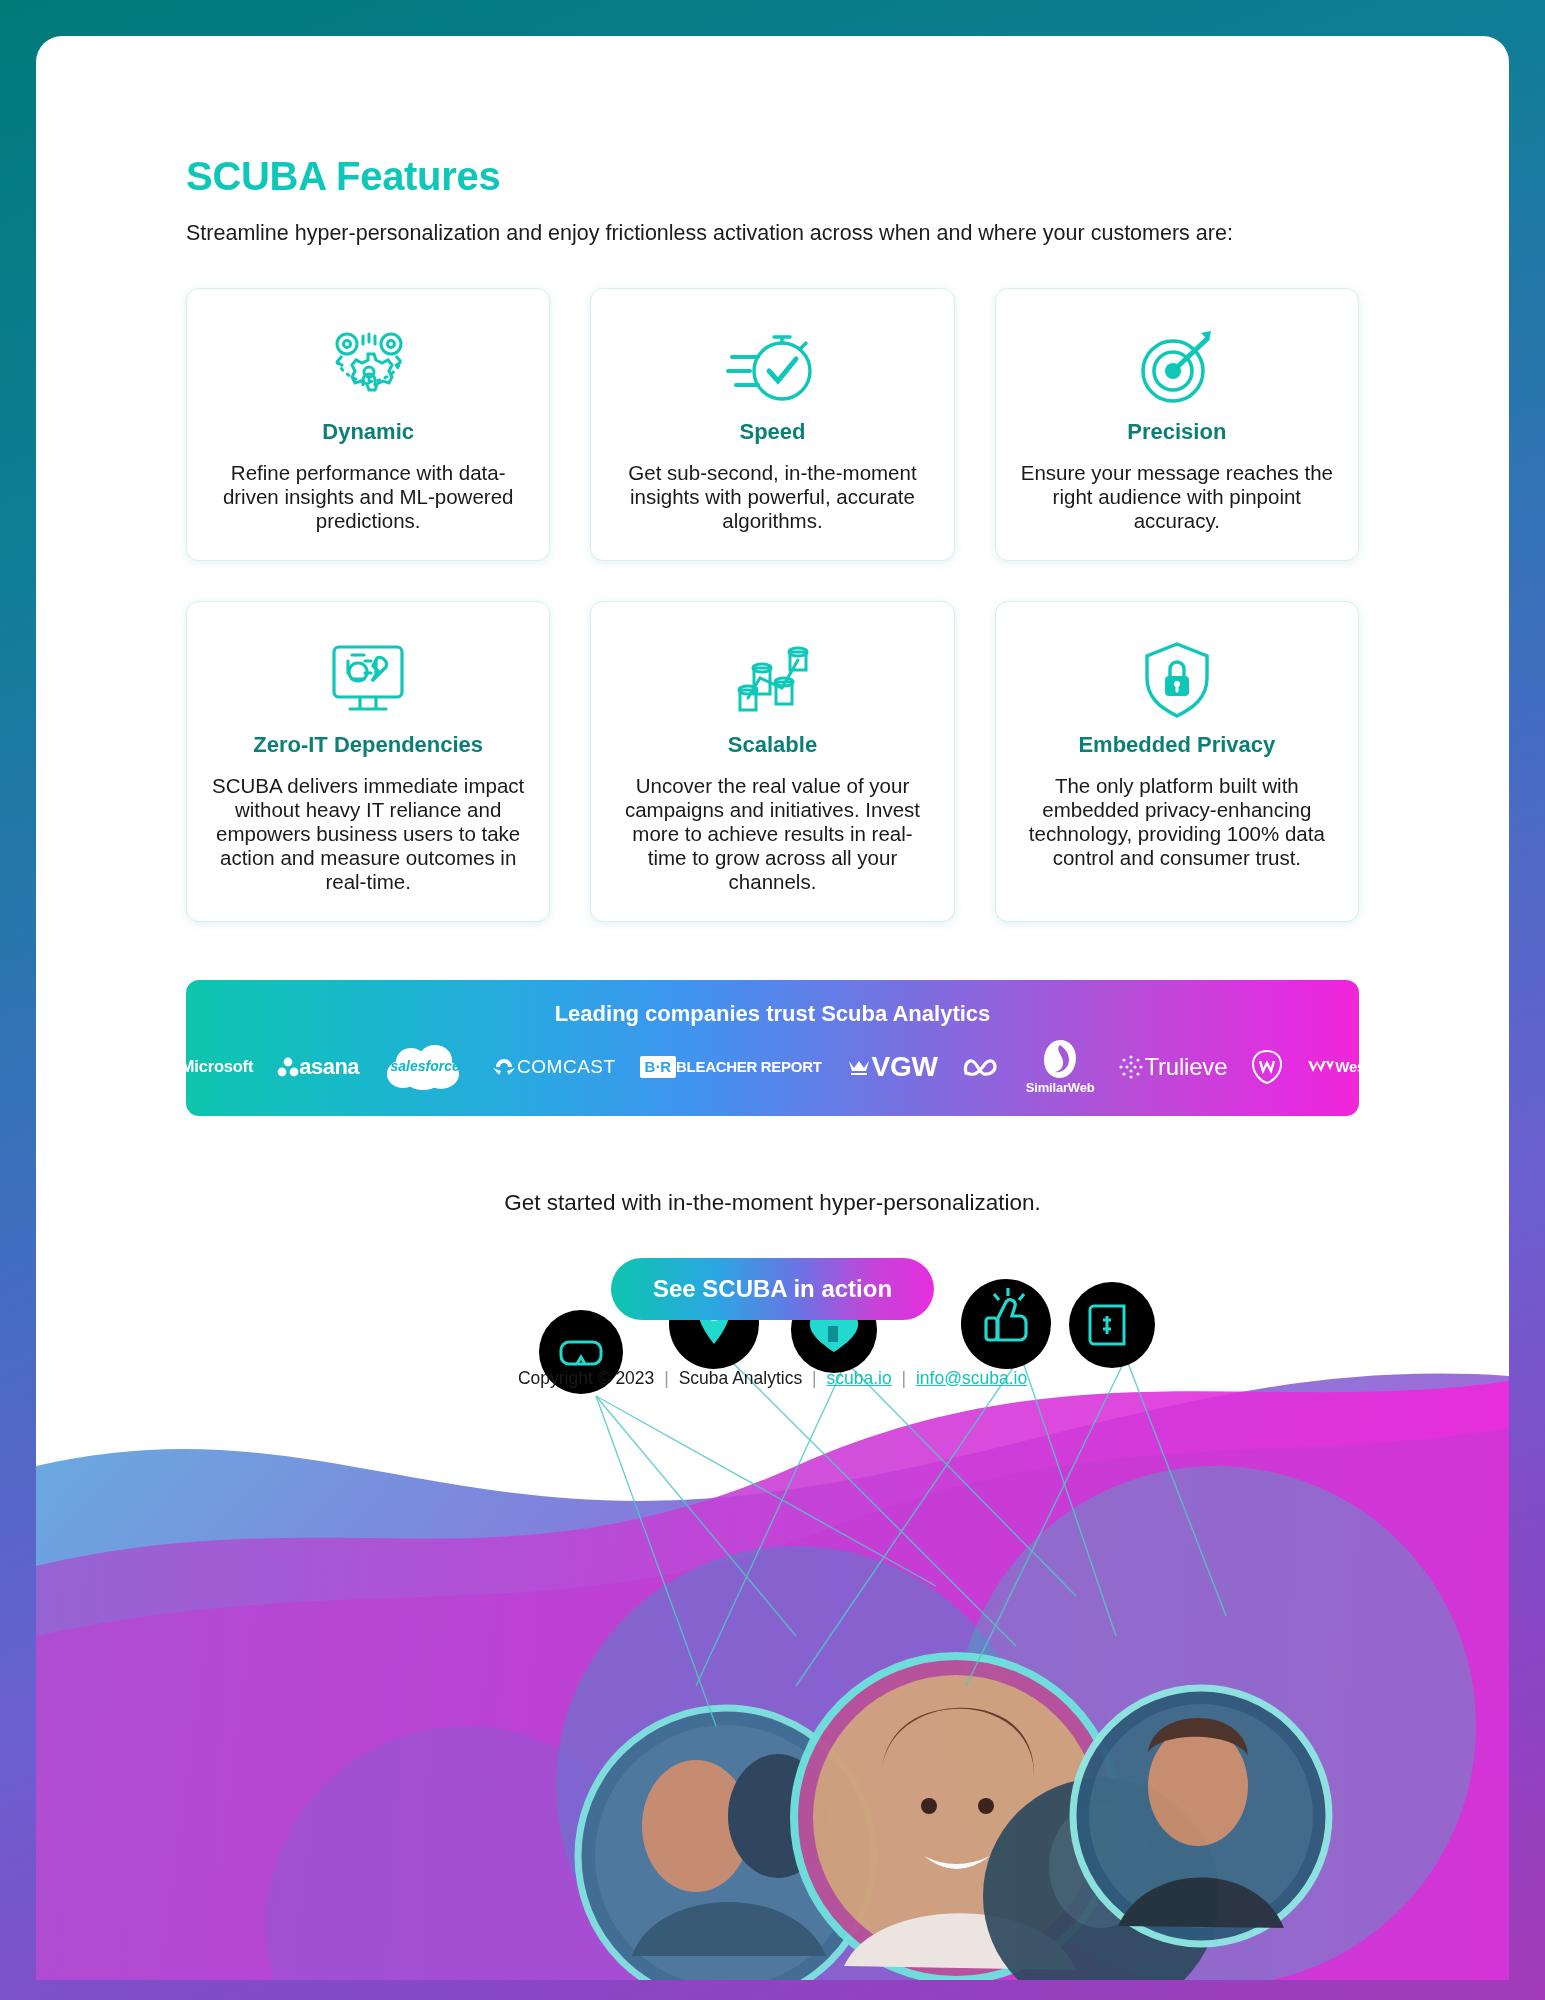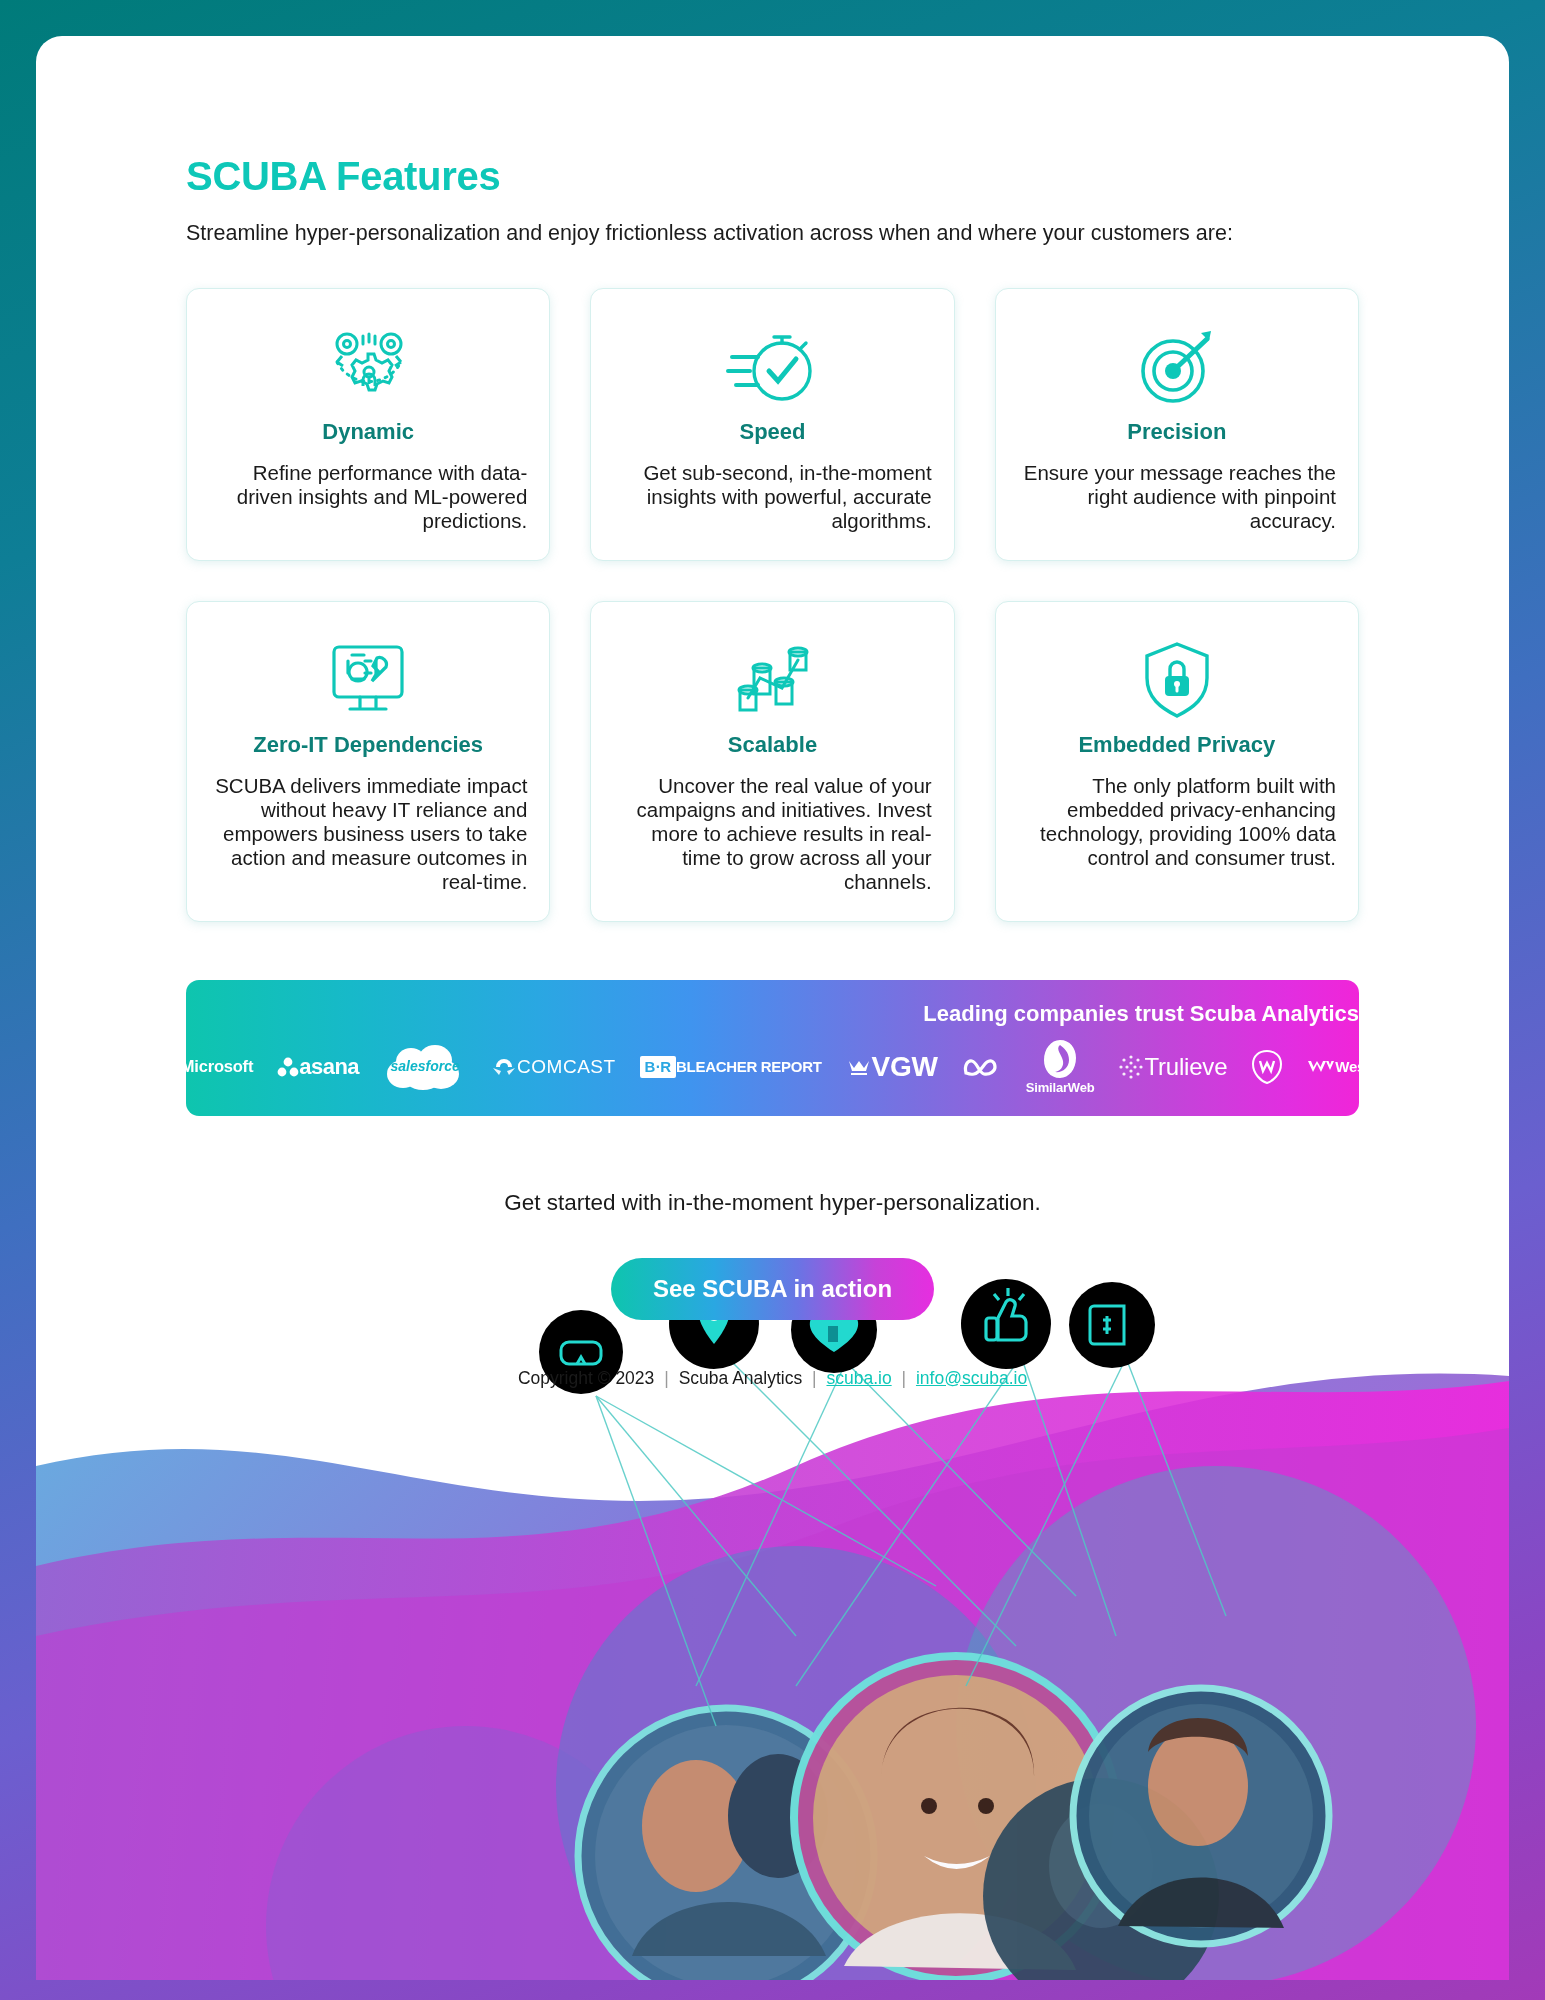--- a/index.html
+++ b/index.html
@@ -15,34 +15,34 @@
   }
   .content { position:relative; z-index:5; padding:0 150px; }
 
   .hdr-title { margin-top:118px; font-size:40px; font-weight:bold; color:#0ec7b8; letter-spacing:-0.3px; }
   .hdr-sub { margin-top:22px; font-size:21.5px; color:#1c1c1c; }
 
   .grid { display:grid; grid-template-columns:repeat(3,1fr); gap:40px; margin-top:42px; }
   .card {
     background:#fff; border:1.5px solid #d6f0ee; border-radius:13px;
     box-shadow:0 2px 10px rgba(120,190,190,.22);
-    padding:30px 22px 26px; text-align:right;
+    padding:30px 22px 26px; text-align:center;
     display:flex; flex-direction:column; align-items:center;
   }
   .card.r1 { min-height:252px; }
   .card.r2 { min-height:305px; }
   .card-icon { height:96px; display:flex; align-items:center; justify-content:center; }
   .card-icon svg { display:block; }
   .card-title { font-size:22px; font-weight:bold; color:#0c7f77; margin-top:4px; }
   .card-body { margin-top:16px; font-size:20.5px; line-height:1.18; color:#1a1a1a; }
 
   .banner {
     margin-top:58px; height:136px; border-radius:13px;
     background:linear-gradient(90deg,#0ec5ae 0%,#17b9c9 14%,#2aa7e2 30%,#3f94ef 43%,#7a6fe0 62%,#b54ed6 80%,#e22ee0 94%,#f025d8 100%);
-    display:flex; flex-direction:column; align-items:flex-end; justify-content:center; gap:12px;
+    display:flex; flex-direction:column; align-items:center; justify-content:center; gap:12px;
   }
   .banner-title { color:#fff; font-size:22px; font-weight:bold; }
   .logos { display:flex; align-items:center; justify-content:center; gap:24px; width:100%; padding:0 38px; }
   .logo { color:#fff; display:flex; align-items:center; white-space:nowrap; }
   .logo-txt { font-size:16.5px; font-weight:600; letter-spacing:-.2px; }
 
   .cta-lead { margin-top:74px; text-align:center; font-size:22.5px; color:#1a1a1a; }
   .cta-wrap { text-align:center; margin-top:42px; }
   .cta-btn {
     display:inline-block; padding:17px 42px; border-radius:34px; border:none; cursor:pointer;

